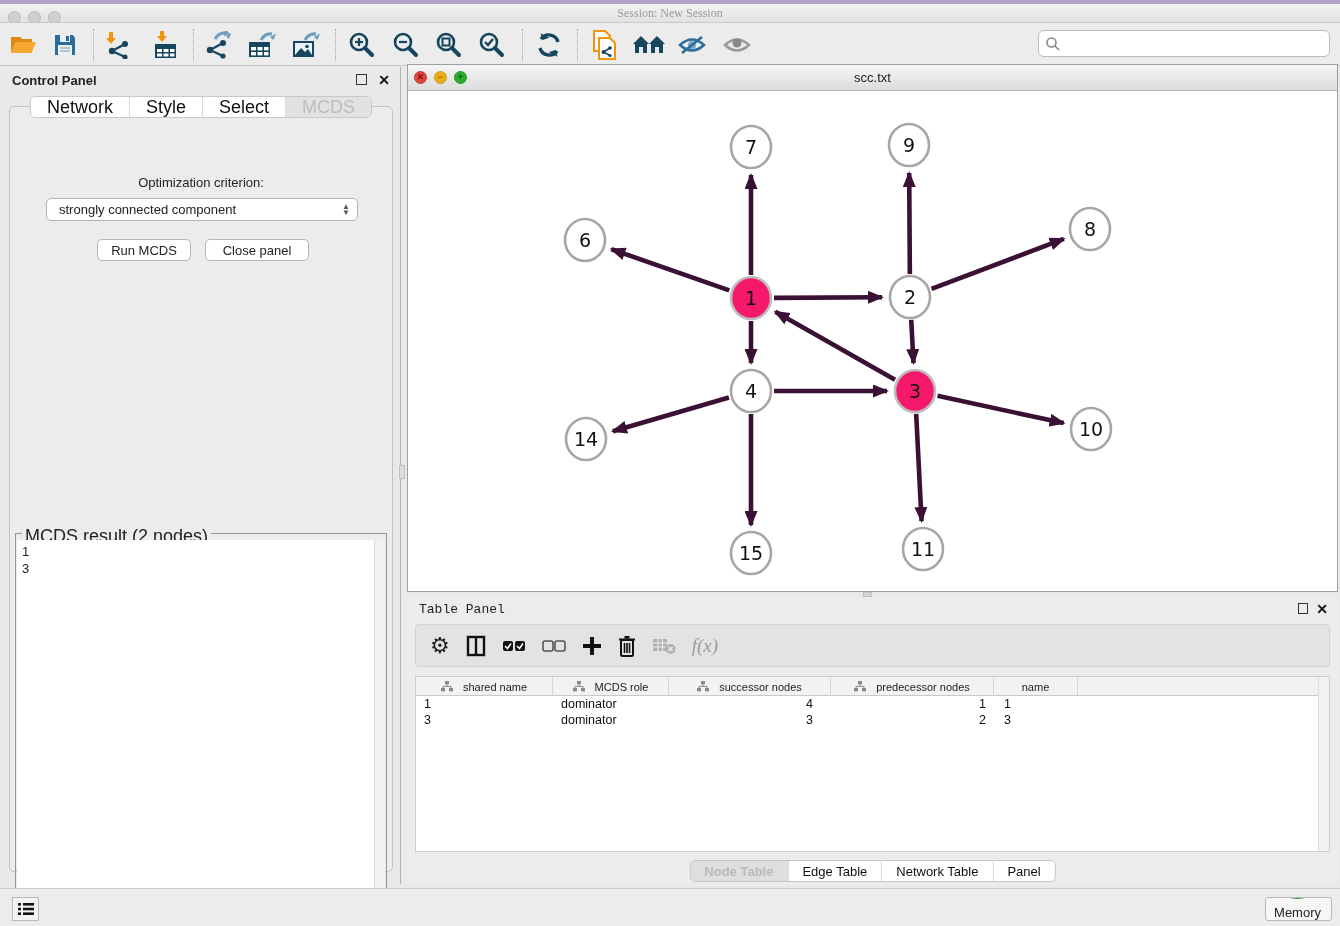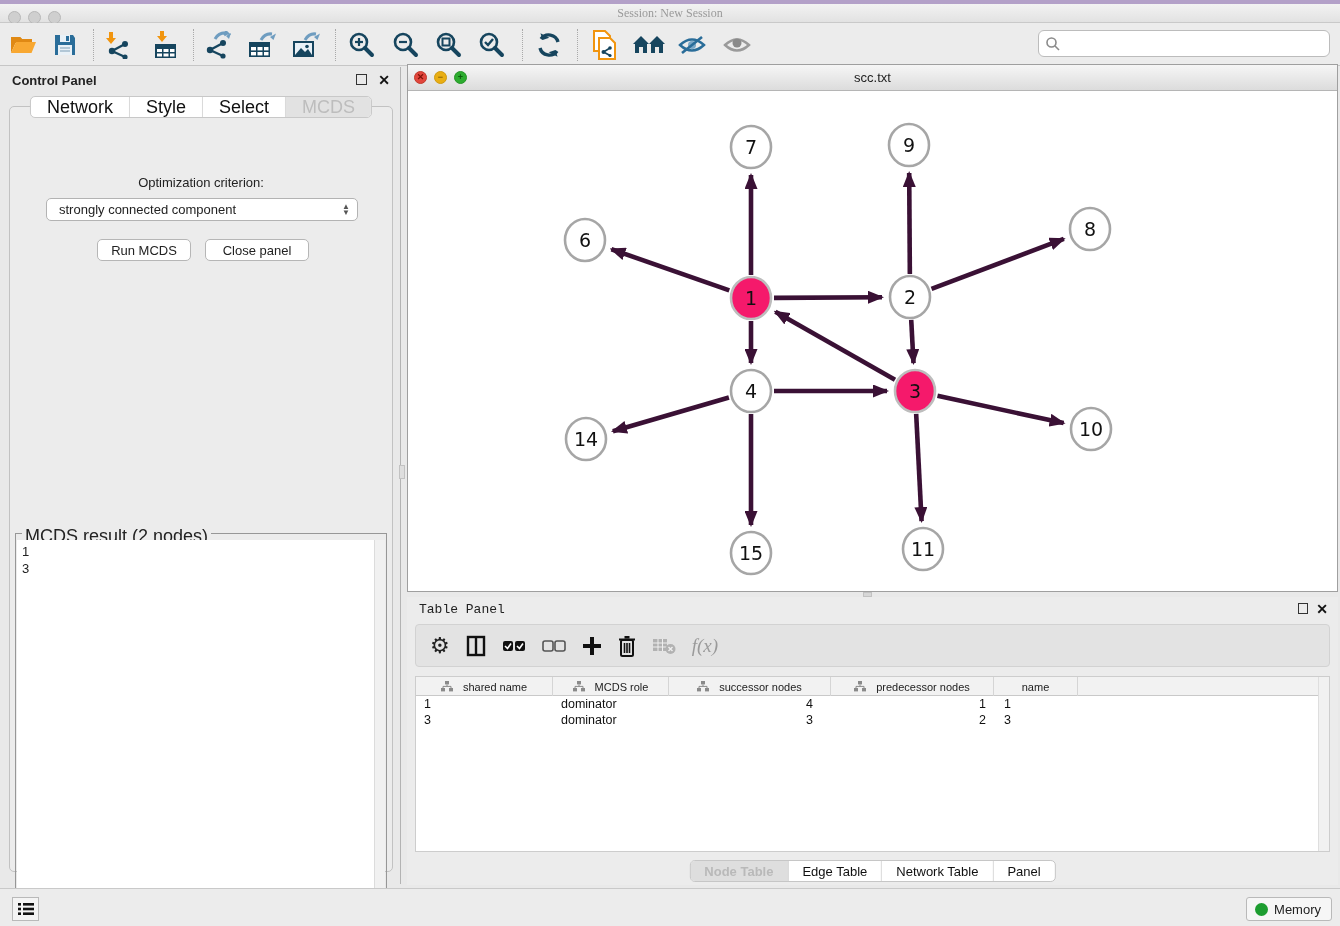--- a/index.html
+++ b/index.html
@@ -122,21 +122,21 @@
   #tp-tabs .seg.disabled { background:#dedede; color:#b9b9b9;font-weight:bold; }
 
   
   #status-bar { left:0; top:888px; width:1340px; height:38px; background:#ececec;
     border-top:1px solid #c9c9c9; }
   #list-btn { position:absolute; left:12px; top:8px; width:27px; height:24px;
     background:#f4f4f4; border:1px solid #b9b9b9; display:flex; align-items:center;
     justify-content:center; }
   #memory-btn { position:absolute; right:8px; top:8px; height:24px; padding:0 10px 0 8px;
     background:#f6f6f6; border:1px solid #b9b9b9; border-radius:3px;
-    display:flex; align-items:center; gap:6px; font-size:13px; }
+    display:flex; align-items:center; gap:6px; font-size:13px;flex-direction:column; }
   #memory-dot { width:13px; height:13px; border-radius:50%; background:#1d9d30; }
 </style>
 </head>
 <body>
 
 <div id="desktop-strip" class="abs"></div>
 <div id="titlebar" class="abs">
   <span class="tl-dot" style="left:8px"></span>
   <span class="tl-dot" style="left:28px"></span>
   <span class="tl-dot" style="left:48px"></span>

